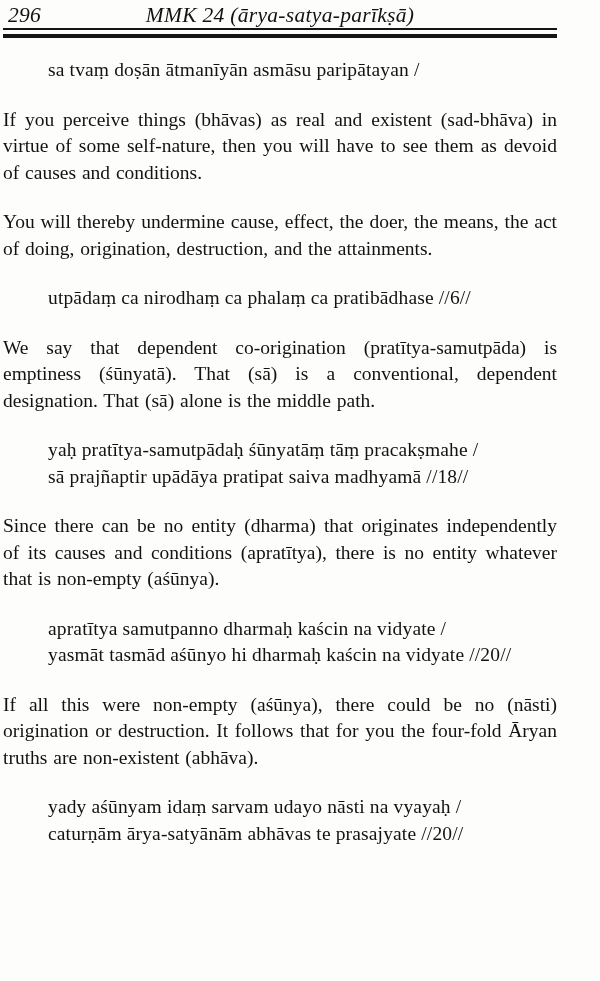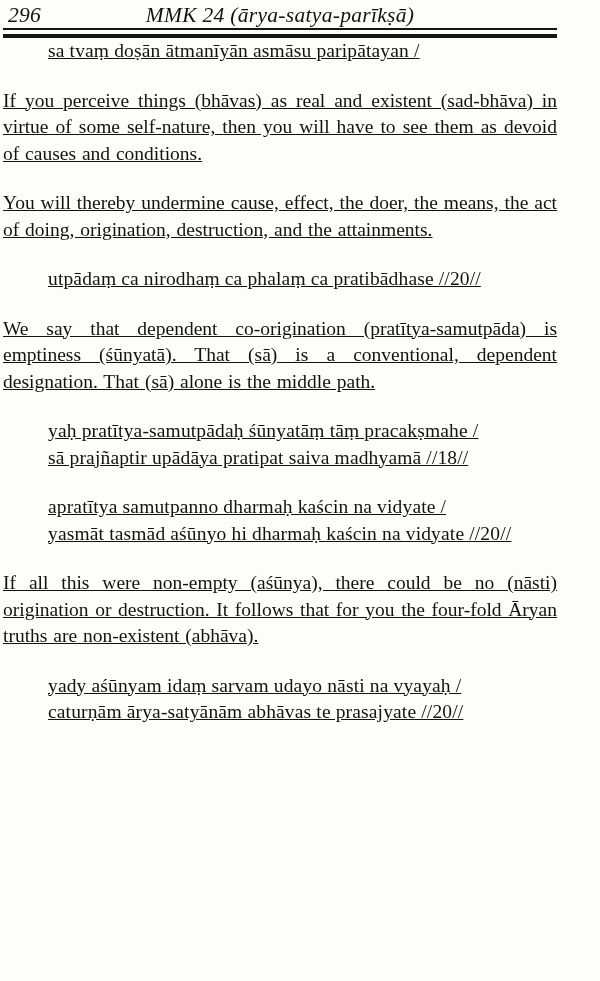--- a/index.html
+++ b/index.html
@@ -39,23 +39,23 @@
     height: 2px;
     background: #151515;
     margin-top: 1px;
   }
   .rule-thick {
     height: 4px;
     background: #151515;
     margin-top: 4px;
   }
   .page-body {
+    padding-top: 19px;
     font-size: 19.5px;
     line-height: 26.5px;
-    text-decoration: underline;
   }
   .verse {
     margin: 0 0 23px 45px;
     letter-spacing: 0.15px;
   }
   .verse-line { white-space: nowrap; }
   .para {
     margin: 0 0 23px 0;
     text-align: justify;
     word-spacing: 1px;
@@ -80,30 +80,31 @@
     <div class="verse">
       <div class="verse-line">sa tvaṃ doṣān ātmanīyān asmāsu paripātayan /</div>
     </div>
 
     <p class="para">If you perceive things (bhāvas) as real and existent (sad-bhāva) in virtue of some self-nature, then you will have to see them as devoid of causes and conditions.</p>
 
 
     <p class="para">You will thereby undermine cause, effect, the doer, the means, the act of doing, origination, destruction, and the attainments.</p>
 
     <div class="verse">
-      <div class="verse-line">utpādaṃ ca nirodhaṃ ca phalaṃ ca pratibādhase //20//</div>
+      <div class="verse-line">utpādaṃ ca nirodhaṃ ca phalaṃ ca pratibādhase //6//</div>
     </div>
 
     <p class="para">We say that dependent co-origination (pratītya-samutpāda) is emptiness (śūnyatā).  That (sā) is a conventional, dependent designation.  That (sā) alone is the middle path.</p>
 
     <div class="verse">
       <div class="verse-line">yaḥ pratītya-samutpādaḥ śūnyatāṃ tāṃ pracakṣmahe /</div>
       <div class="verse-line">sā prajñaptir upādāya pratipat saiva madhyamā //18//</div>
     </div>
 
+    <p class="para">Since there can be no entity (dharma) that originates independently of its causes and conditions (apratītya), there is no entity whatever that is non-empty (aśūnya).</p>
 
     <div class="verse">
       <div class="verse-line">apratītya samutpanno dharmaḥ kaścin na vidyate /</div>
       <div class="verse-line">yasmāt tasmād aśūnyo hi dharmaḥ kaścin na vidyate //20//</div>
     </div>
 
     <p class="para">If all this were non-empty (aśūnya), there could be no (nāsti) origination or destruction.  It follows that for you the four-fold Āryan truths are non-existent (abhāva).</p>
 
     <div class="verse block-last">
       <div class="verse-line">yady aśūnyam idaṃ sarvam udayo nāsti na vyayaḥ /</div>

